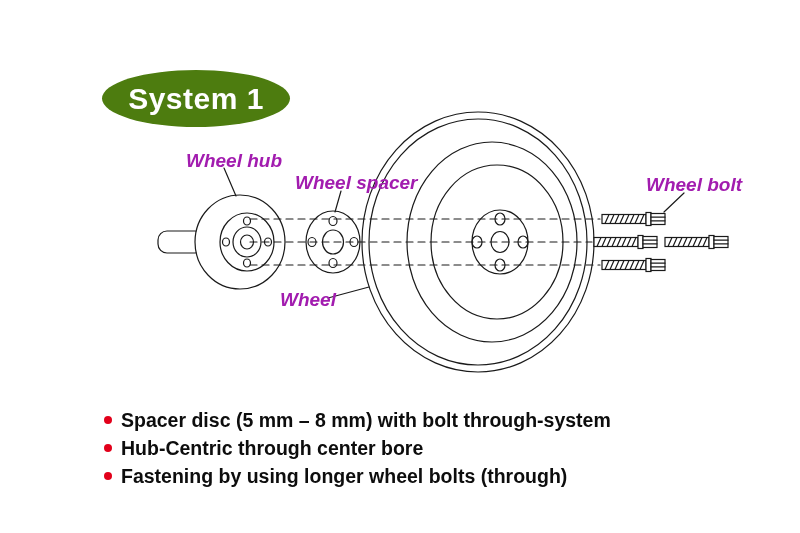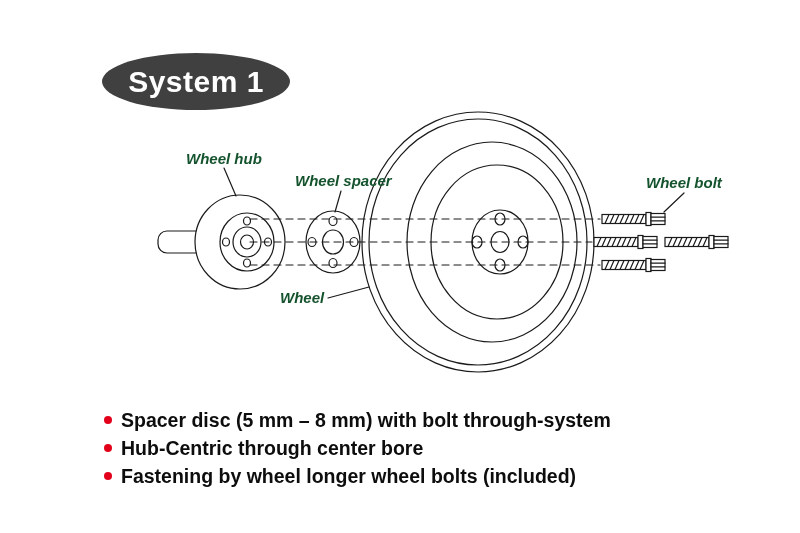--- a/index.html
+++ b/index.html
@@ -2,33 +2,33 @@
 <html><head>
 <meta charset="utf-8">
 <style>
   html,body { margin:0; padding:0; background:#ffffff; }
   .page {
     position:relative; width:800px; height:533px; background:#ffffff;
     overflow:hidden; font-family:"Liberation Sans", sans-serif;
   }
   
   .badge {
-    position:absolute; left:102px; top:53px; width:188px; height:57px;
-    background:#404040; border-radius:50%;
+    position:absolute; left:102px; top:70px; width:188px; height:57px;
+    background:#4d7c0f; border-radius:50%;
     display:flex; align-items:center; justify-content:center;
   }
   .badge span {
     color:#ffffff; font-weight:bold; font-size:30px; letter-spacing:.5px;
     white-space:nowrap;
   }
   
   .art { position:absolute; left:0; top:0; }
   .dlabel {
-    position:absolute; font-weight:bold; font-style:italic; font-size:15px;
-    color:#14532d; white-space:nowrap;
+    position:absolute; font-weight:bold; font-style:italic; font-size:19px;
+    color:#a21caf; white-space:nowrap;
   }
   .lbl-hub    { left:186px; top:150px; }
   .lbl-spacer { left:295px; top:172px; }
   .lbl-wheel  { left:280px; top:289px; }
   .lbl-bolt   { left:646px; top:174px; }
   
   .bullets { position:absolute; left:104px; top:407px; }
   .bullet-row { display:flex; align-items:flex-start; margin-bottom:2px; }
   .dot {
     width:8px; height:8px; border-radius:50%; background:#e2001a;
@@ -136,17 +136,17 @@
     <div class="bullet-row">
       <span class="dot"></span>
       <span class="bullet-text">Spacer disc (5 mm – 8 mm) with bolt through-system</span>
     </div>
     <div class="bullet-row">
       <span class="dot"></span>
       <span class="bullet-text">Hub-Centric through center bore</span>
     </div>
     <div class="bullet-row">
       <span class="dot"></span>
-      <span class="bullet-text">Fastening by wheel longer wheel bolts (included)</span>
+      <span class="bullet-text">Fastening by using longer wheel bolts (through)</span>
     </div>
   </div>
 
 </div>
 
 </body></html>

